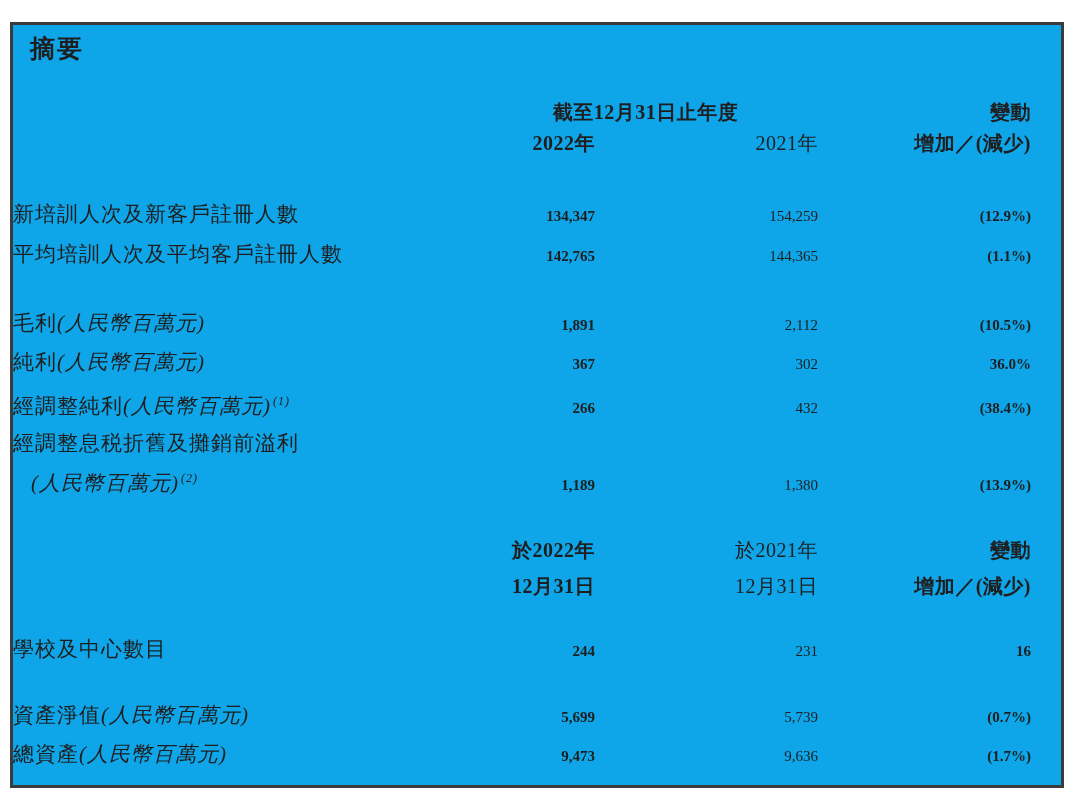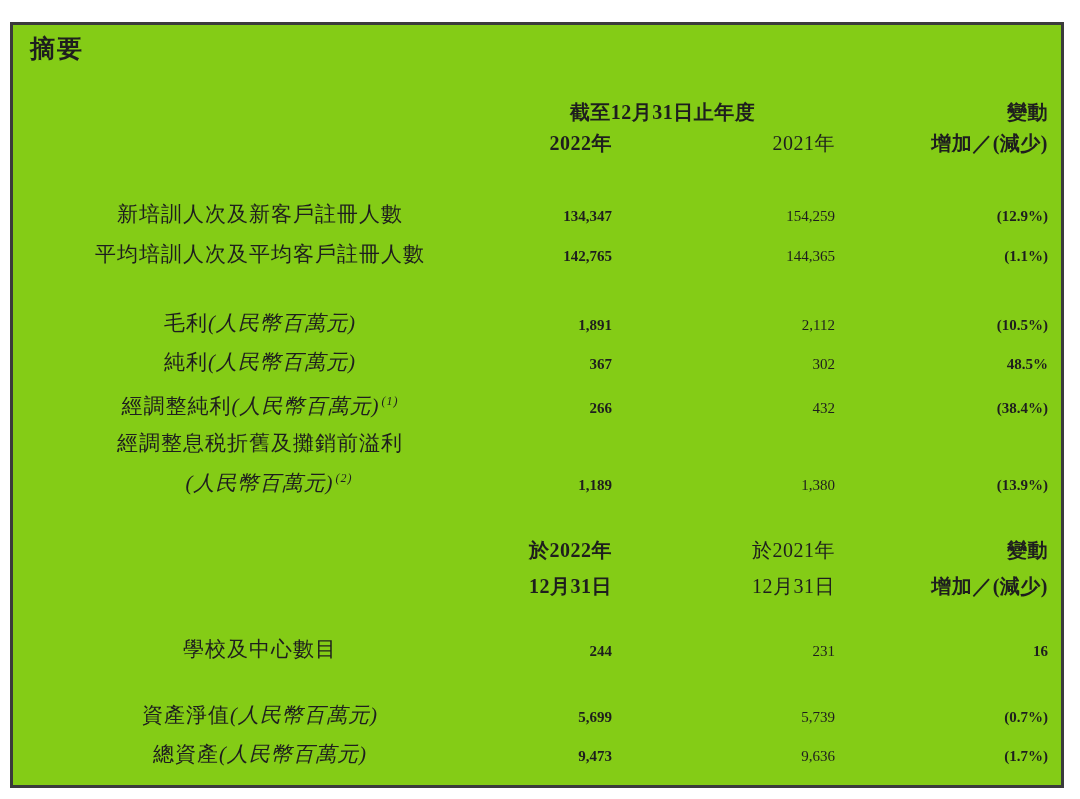--- a/index.html
+++ b/index.html
@@ -11,40 +11,39 @@
     font-family: "Liberation Serif", "DejaVu Serif", serif;
     color: #1e1e1e;
   }
   .box {
     position: absolute;
     left: 10px;
     top: 22px;
     width: 1048px;
     height: 760px;
     border: 3px solid #3b3b3b;
-    background: #84cc16;
+    background: #0ea5e9;
     overflow: hidden;
   }
   .page-title {
     margin: 6px 0 0 17px;
     font-family: "Liberation Sans", "DejaVu Sans", sans-serif;
     font-weight: bold;
     font-size: 25px;
     line-height: 34px;
     letter-spacing: 2px;
   }
   .grid-row {
     display: grid;
     grid-template-columns: 460px 122px 223px 213px;
     align-items: baseline;
-    margin-left: 17px;
     width: 1018px;
   }
   .cell { white-space: nowrap; }
-  .label-cell { font-size: 21px; letter-spacing: 1px; text-align: center; }
+  .label-cell { font-size: 21px; letter-spacing: 1px; }
   .num  { text-align: right; font-size: 15px; }
   .hdr  { font-size: 20px; letter-spacing: 0.5px; }
   .bold { font-weight: bold; }
   .center { text-align: center; }
   .span2 { grid-column: 2 / span 2; }
   .unit { font-style: italic; }
   .note {
     font-style: italic;
     font-size: 12px;
     vertical-align: super;
@@ -104,21 +103,21 @@
     <div class="cell label-cell"><span>毛利</span><span class="unit">(人民幣百萬元)</span></div>
     <div class="cell num bold">1,891</div>
     <div class="cell num">2,112</div>
     <div class="cell num bold">(10.5%)</div>
   </div>
 
   <div class="grid-row lh37">
     <div class="cell label-cell"><span>純利</span><span class="unit">(人民幣百萬元)</span></div>
     <div class="cell num bold">367</div>
     <div class="cell num">302</div>
-    <div class="cell num bold">48.5%</div>
+    <div class="cell num bold">36.0%</div>
   </div>
 
   <div class="grid-row lh37">
     <div class="cell label-cell"><span>經調整純利</span><span class="unit">(人民幣百萬元)</span><sup class="note">(1)</sup></div>
     <div class="cell num bold">266</div>
     <div class="cell num">432</div>
     <div class="cell num bold">(38.4%)</div>
   </div>
 
   <div class="grid-row lh33">

